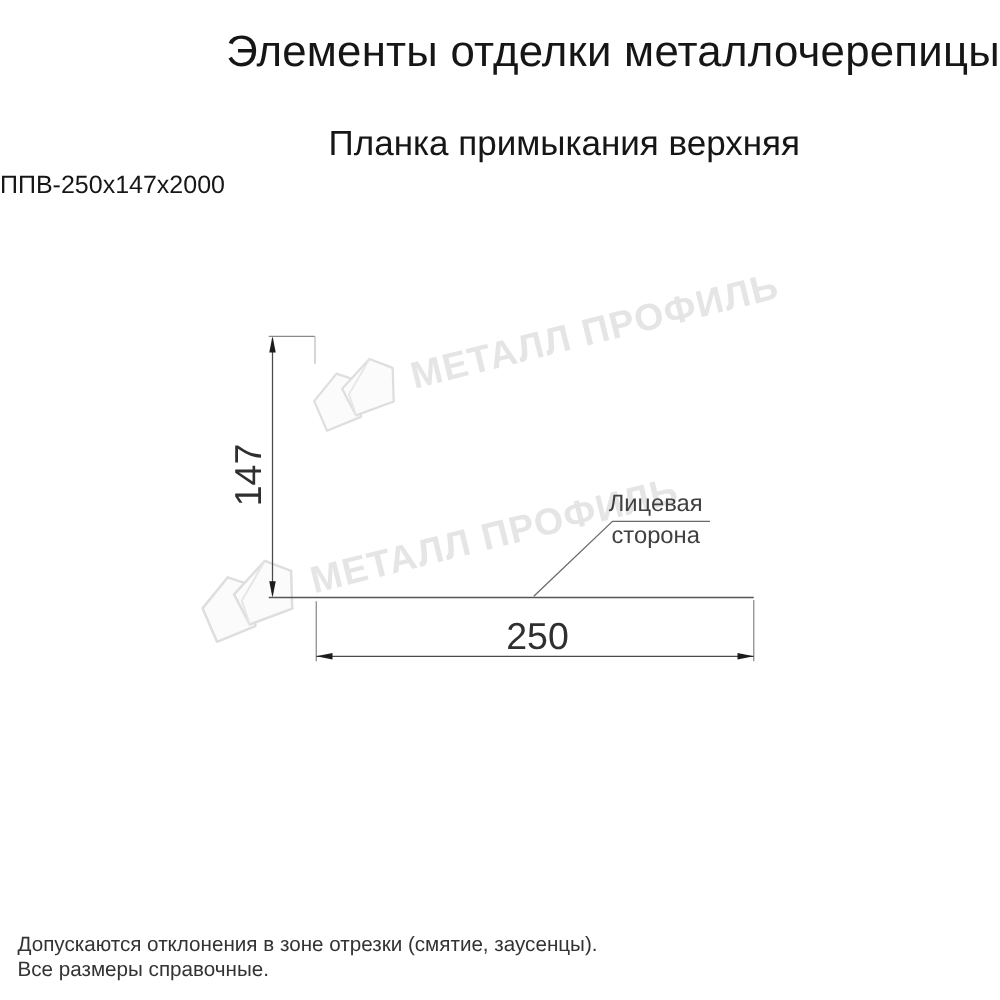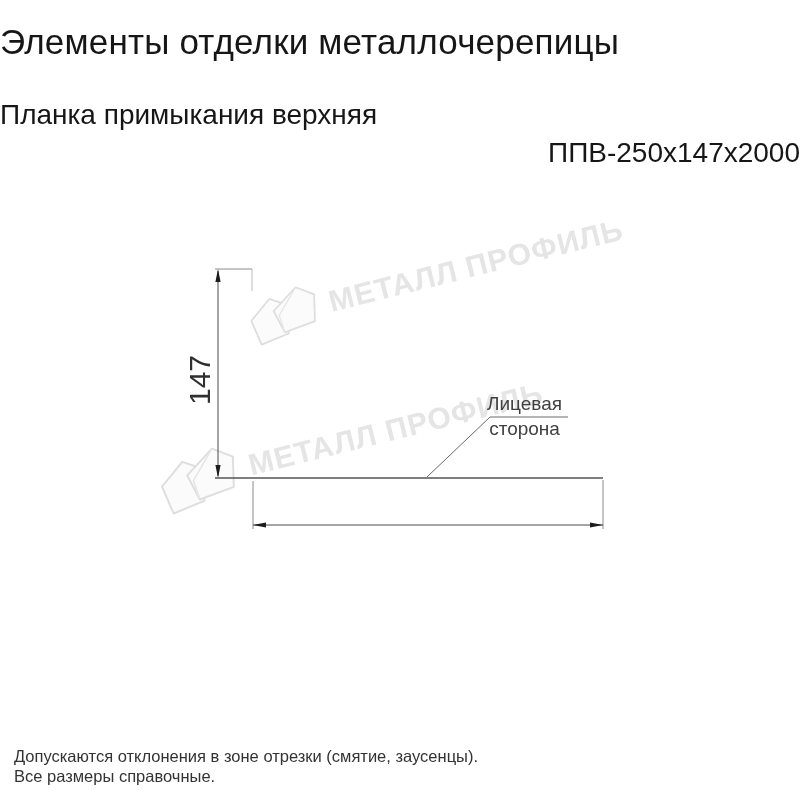--- a/index.html
+++ b/index.html
@@ -3,30 +3,30 @@
 <meta charset="utf-8">
 <style>
   html,body{margin:0;padding:0;background:#fff;}
   .page{
     position:relative;width:800px;height:800px;background:#ffffff;
     font-family:"Liberation Sans","DejaVu Sans",sans-serif;
     color:#1a1a1a;overflow:hidden;
   }
   
   .page-title{
-    position:absolute;left:0;top:22px;width:800px;text-align:left;
+    position:absolute;left:0;top:22px;width:800px;text-align:right;
     font-size:35px;font-weight:400;color:#161616;letter-spacing:.2px;
   }
   .product-subtitle{
-    position:absolute;left:0;top:99px;width:640px;text-align:left;
+    position:absolute;left:0;top:99px;width:640px;text-align:right;
     font-size:28px;font-weight:400;color:#161616;
   }
   .product-code{
-    position:absolute;left:0;top:137px;width:800px;text-align:right;
-    font-size:28px;font-weight:400;color:#161616;
+    position:absolute;left:0;top:137px;width:800px;text-align:left;
+    font-size:20px;font-weight:400;color:#161616;
   }
   
   .watermark{
     position:absolute;display:flex;align-items:center;gap:8px;
     transform-origin:left center;pointer-events:none;z-index:1;
     white-space:nowrap;
   }
   .watermark .wm-text{
     font-size:30px;font-weight:700;letter-spacing:1px;color:#e5e5e5;
     text-shadow:0 1px 0 #ffffff;
@@ -93,20 +93,21 @@
     <line x1="603" y1="480" x2="603" y2="529" stroke="#8a8a8a" stroke-width="1"></line>
 
     <line x1="253" y1="525" x2="603" y2="525" stroke="#4a4a4a" stroke-width="1"></line>
     <polygon points="253,525 266,522.4 266,527.6" fill="#1c1c1c"></polygon>
     <polygon points="603,525 590,522.4 590,527.6" fill="#1c1c1c"></polygon>
 
     <polyline points="427,477 490,417 568,417" fill="none" stroke="#6a6a6a" stroke-width="1"></polyline>
   </svg>
 
   <div class="dim-label dim-147">147</div>
+  <div class="dim-label dim-250">250</div>
 
   <div class="face-label">
     <span class="l1">Лицевая</span>
     <span class="l2">сторона</span>
   </div>
 
   <div class="footer-notes">
     <div>Допускаются отклонения в зоне отрезки (смятие, заусенцы).</div>
     <div>Все размеры справочные.</div>
   </div>

